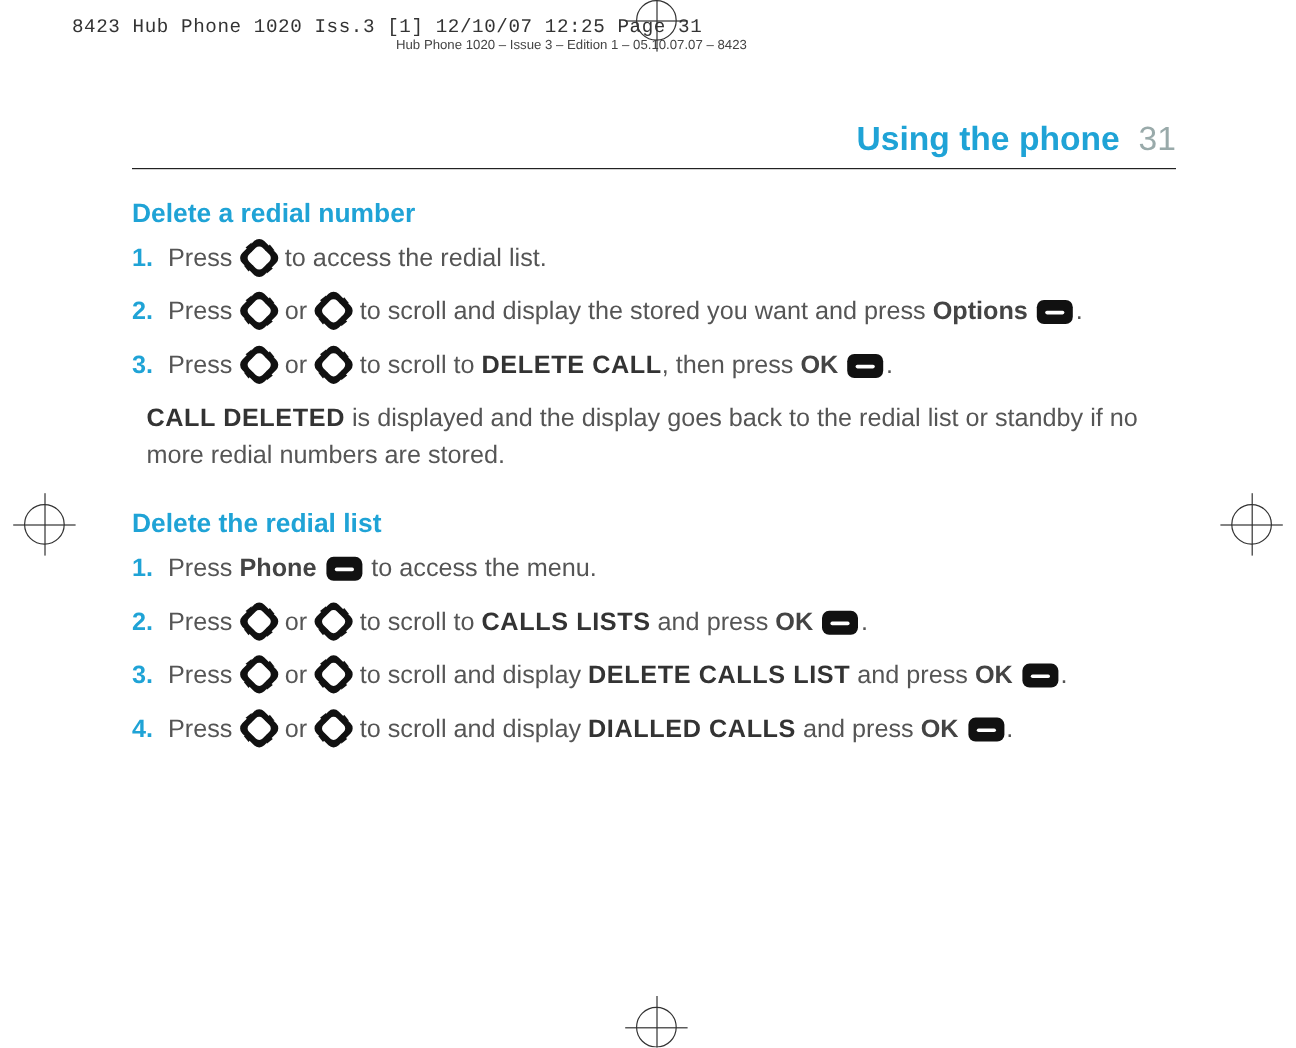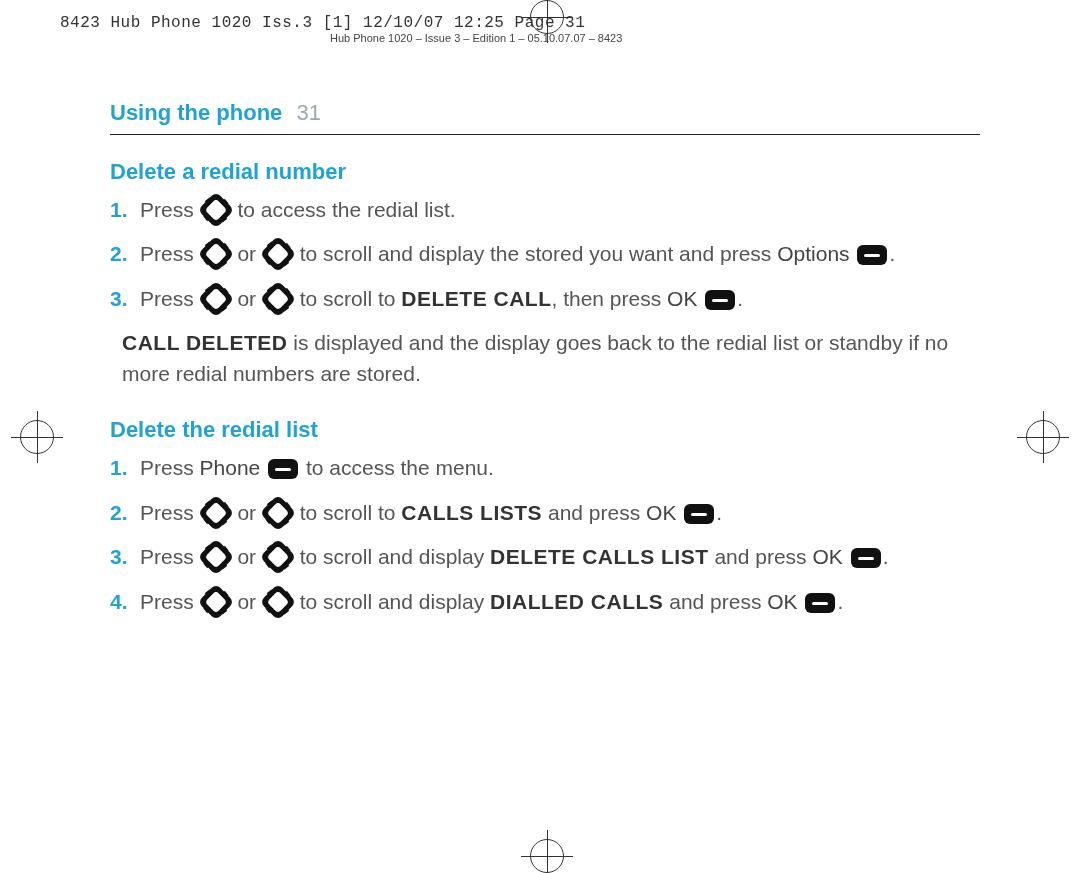--- a/index.html
+++ b/index.html
@@ -27,29 +27,29 @@
     content: ""; position: absolute; background: #333;
   }
   .crop-cross::before { left: 50%; top: -10px; width: 1px; height: 52px; margin-left: -0.5px;}
   .crop-cross::after { top: 50%; left: -10px; height: 1px; width: 52px; margin-top: -0.5px;}
   .meta-line { position: absolute; top: 14px; left: 60px; font-family: "Courier New", monospace; font-size: 16px; color: #333; letter-spacing: 0.5px;}
   .meta-small { position: absolute; top: 32px; left: 330px; font-family: Arial; font-size: 11px; color: #444;}
   .page {
     position: absolute;
     left: 110px; right: 100px; top: 100px;
   }
-  .running-head { font-size: 22px; margin-bottom: 8px;}
+  .running-head { text-align: right; font-size: 28px; margin-bottom: 8px;}
   .running-head .title { color: #1fa3d6; font-weight: 600; }
   .running-head .num { color: #9aa; margin-left: 8px; font-weight: 400;}
   .rule { border: none; border-top: 1.5px solid #222; margin: 8px 0 24px 0;}
   h2.sec { color: #1fa3d6; font-weight: 700; font-size: 22px; margin: 20px 0 10px 0;}
   ol.steps { list-style: none; padding: 0; margin: 0;}
   ol.steps > li { margin: 0 0 14px 0; padding-left: 30px; position: relative; font-size: 21px; line-height: 1.45; color: #555;}
   ol.steps > li .num { position: absolute; left: 0; color: #1fa3d6; font-weight: 700;}
-  .bold { font-weight: 400; color: #444; text-align: center;}
+  .bold { font-weight: 700; color: #444; text-align: center;}
   .display-font { font-family: "Arial Black", Arial; font-weight: 900; letter-spacing: 0.5px; color: #333;}
   .note { margin: 14px 0 28px 12px; font-size: 21px; line-height: 1.45; color: #555;}
 
   
   .nav {
     display: inline-block; width: 26px; height: 26px; position: relative;
     background: #111; transform: rotate(45deg); border-radius: 6px; margin: 0 3px; vertical-align: -6px;
   }
   .nav::before {
     content: ""; position: absolute; inset: 5px; background: #fff; border-radius: 4px;

